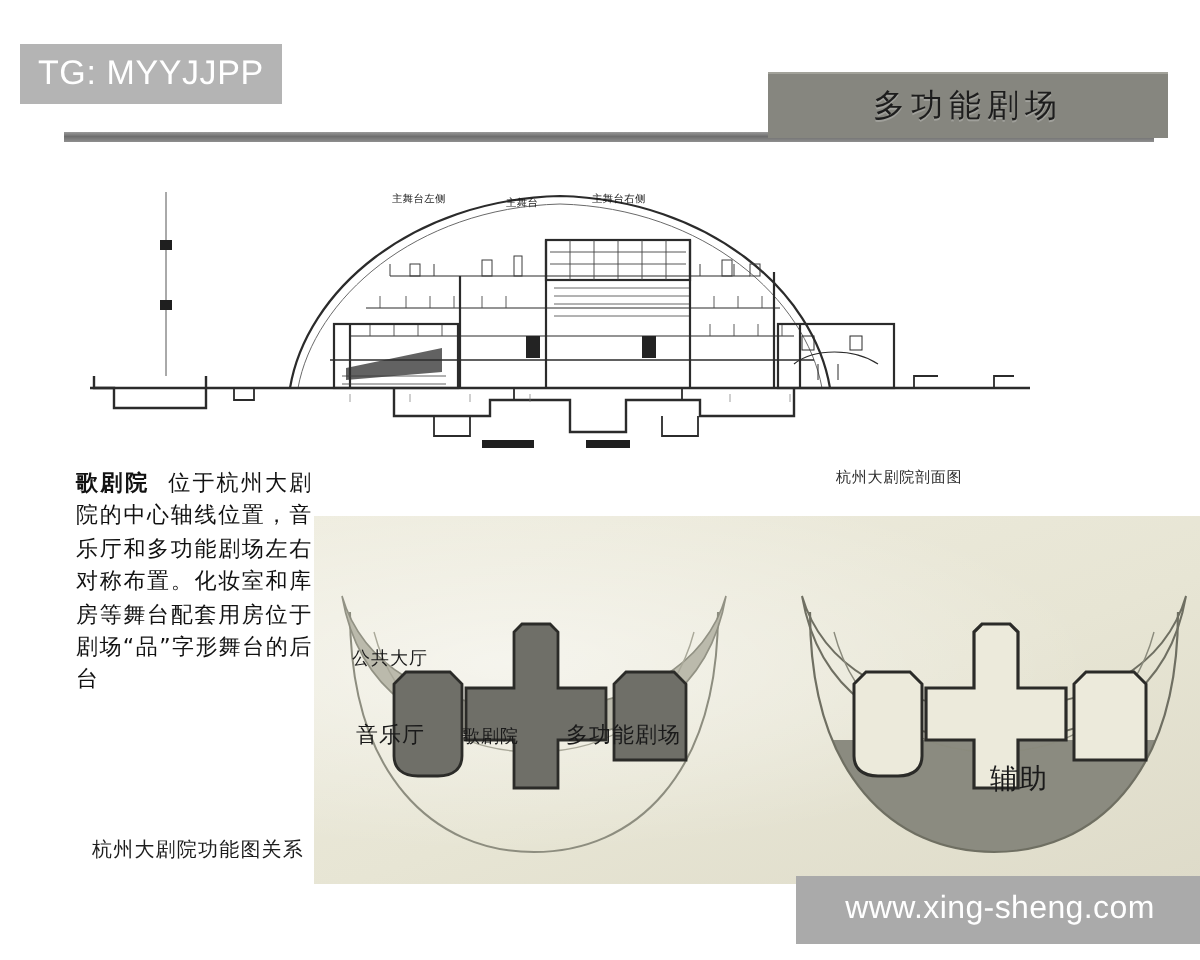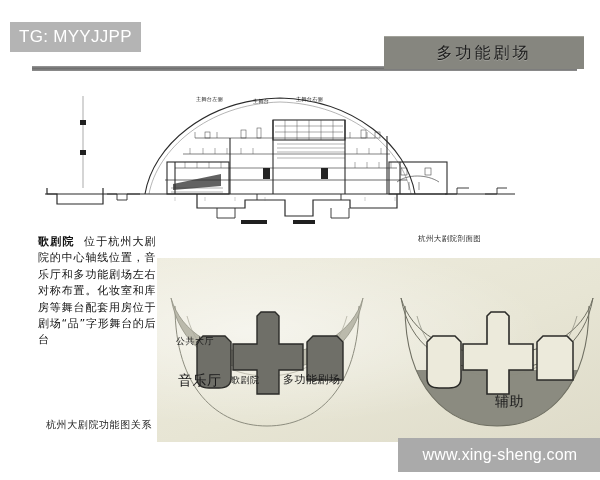--- a/index.html
+++ b/index.html
@@ -133,24 +133,23 @@
   }
   #figure-panel svg { position:absolute; inset:0; width:100%; height:100%; }
 
   .fig-label {
     position: absolute;
     font-size: 8px;
     color: #1a1a1a;
     white-space: nowrap;
     font-family: "DejaVu Sans", sans-serif;
     letter-spacing: 0.5px;
-    margin-top: 12px;
   }
   #lbl-lobby   { left: 176px; top: 323px; font-size: 9px; }
-  #lbl-concert { left: 178px; top: 360px; font-size: 14px; }
+  #lbl-concert { left: 178px; top: 360px; font-size: 11px; }
   #lbl-opera   { left: 231px; top: 362px; font-size: 9px; }
   #lbl-multi   { left: 283px; top: 360px; font-size: 11px; }
   #lbl-aux     { left: 495px; top: 381px; font-size: 14px; }
 
   #figure-caption {
     position: absolute;
     left: 46px;
     top: 418px;
     font-size: 10px;
     color: #1d1d1d;

